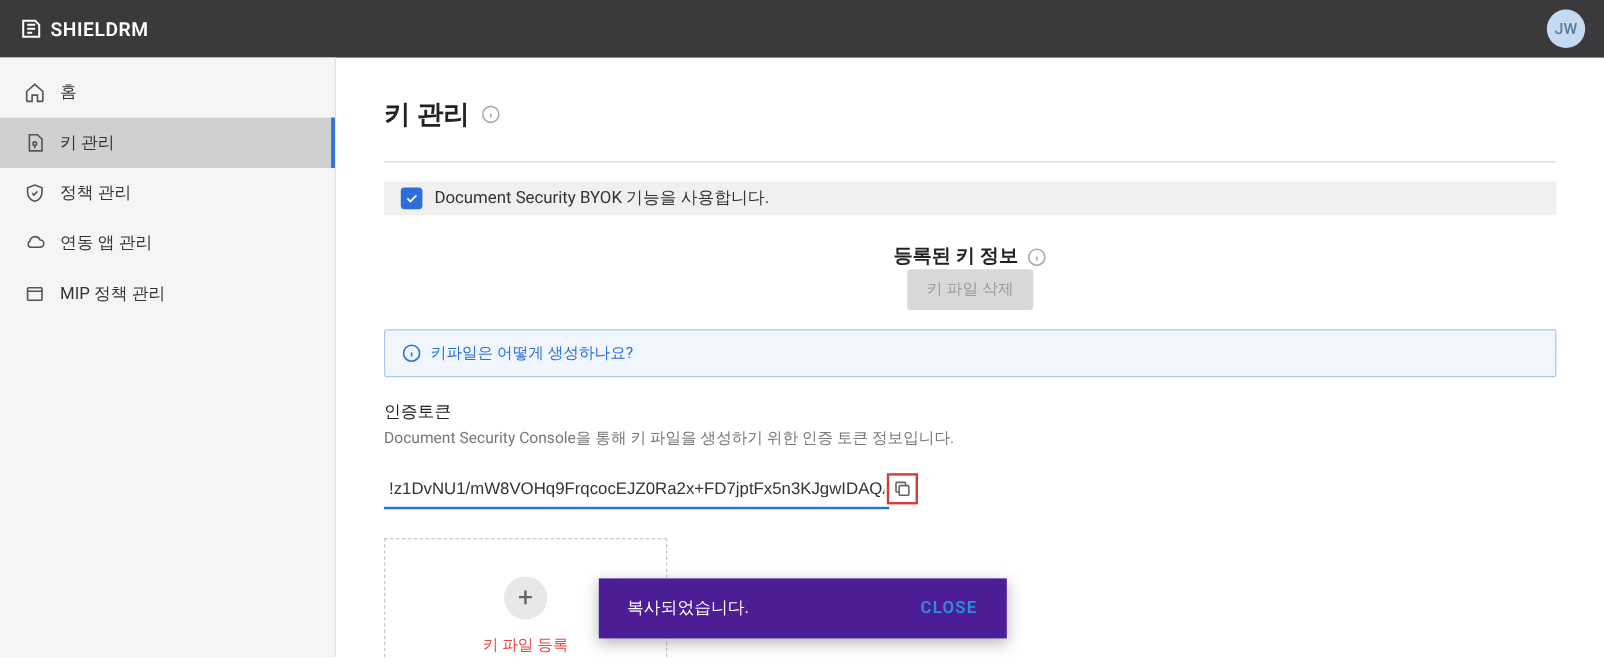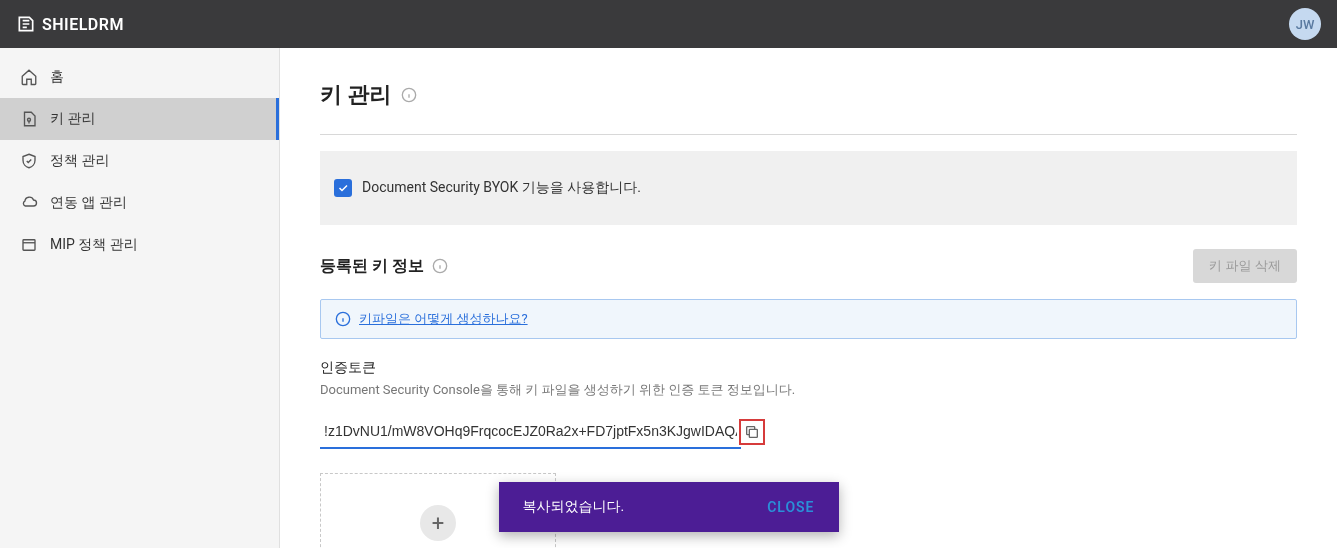--- a/index.html
+++ b/index.html
@@ -93,21 +93,21 @@
     }
     
     .divider {
       border: none;
       border-top: 1px solid #d8d8d8;
       margin-bottom: 16px;
     }
     
     .checkbox-bar {
       background: #f0f0f0;
-      padding: 28px 14px;
+      padding: 5px 14px;
       display: flex;
       align-items: center;
       gap: 10px;
       margin-bottom: 24px;
       font-size: 14px;
     }
     .checkbox {
       width: 18px;
       height: 18px;
       background: #2a6fdb;
@@ -117,20 +117,21 @@
       justify-content: center;
       cursor: pointer;
     }
     .checkbox svg { width: 12px; height: 12px; color: #fff; }
     
     .section-row {
       display: flex;
       align-items: center;
       justify-content: space-between;
       margin-bottom: 16px;
+      flex-direction: column;
     }
     .section-title-wrap { display: flex; align-items: center; gap: 8px; }
     .section-title { font-size: 16px; font-weight: 600; color: #222; }
     
     .btn-disabled {
       background: #d8d8d8;
       color: #9a9a9a;
       border: none;
       padding: 8px 16px;
       font-size: 13px;
@@ -145,21 +146,20 @@
       display: flex;
       align-items: center;
       gap: 8px;
       margin-bottom: 20px;
       border-radius: 2px;
     }
     .info-banner-icon { width: 16px; height: 16px; color: #2a6fdb; flex-shrink: 0; }
     .info-banner-link {
       color: #2a6fdb;
       font-size: 13px;
-      text-decoration: underline;
       cursor: pointer;
     }
     
     .field-label { font-size: 14px; color: #222; margin-bottom: 4px; }
     .field-desc { font-size: 13px; color: #777; margin-bottom: 16px; }
     
     .token-row {
       display: flex;
       align-items: center;
       gap: 0;

